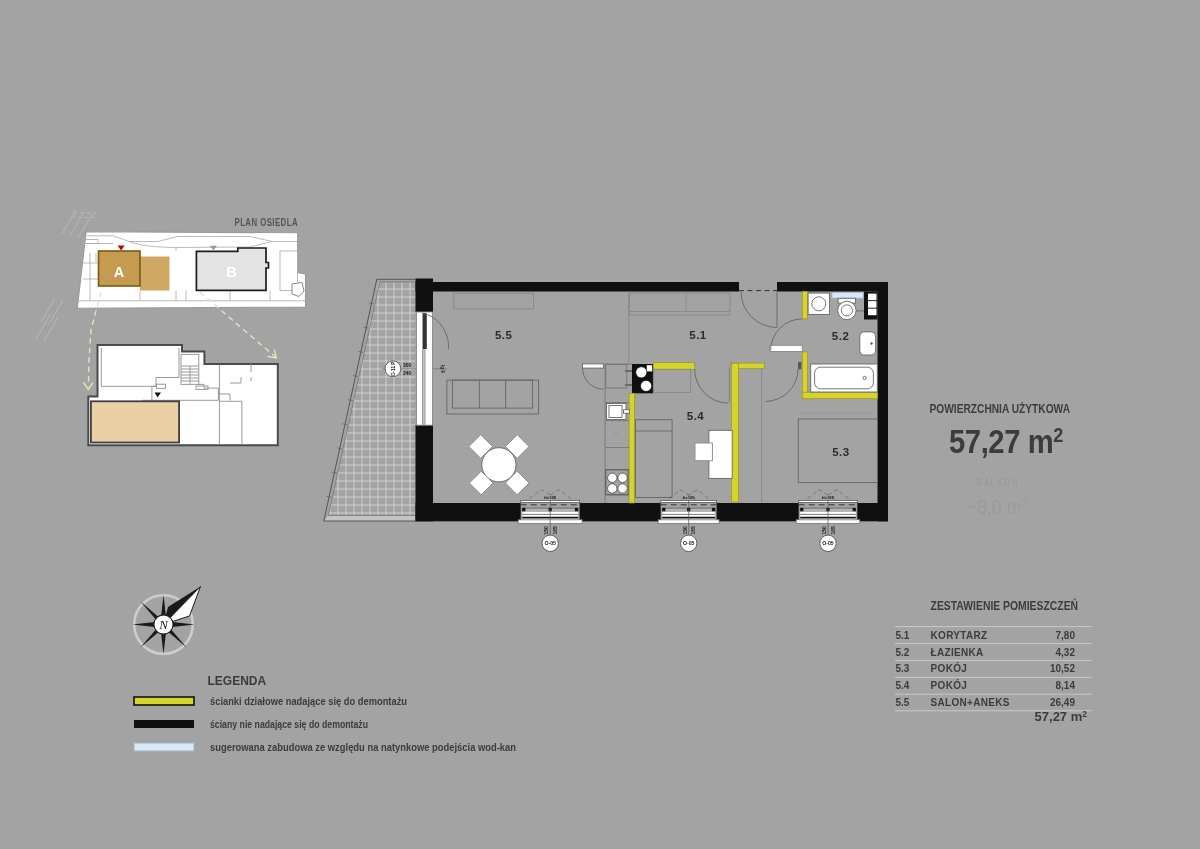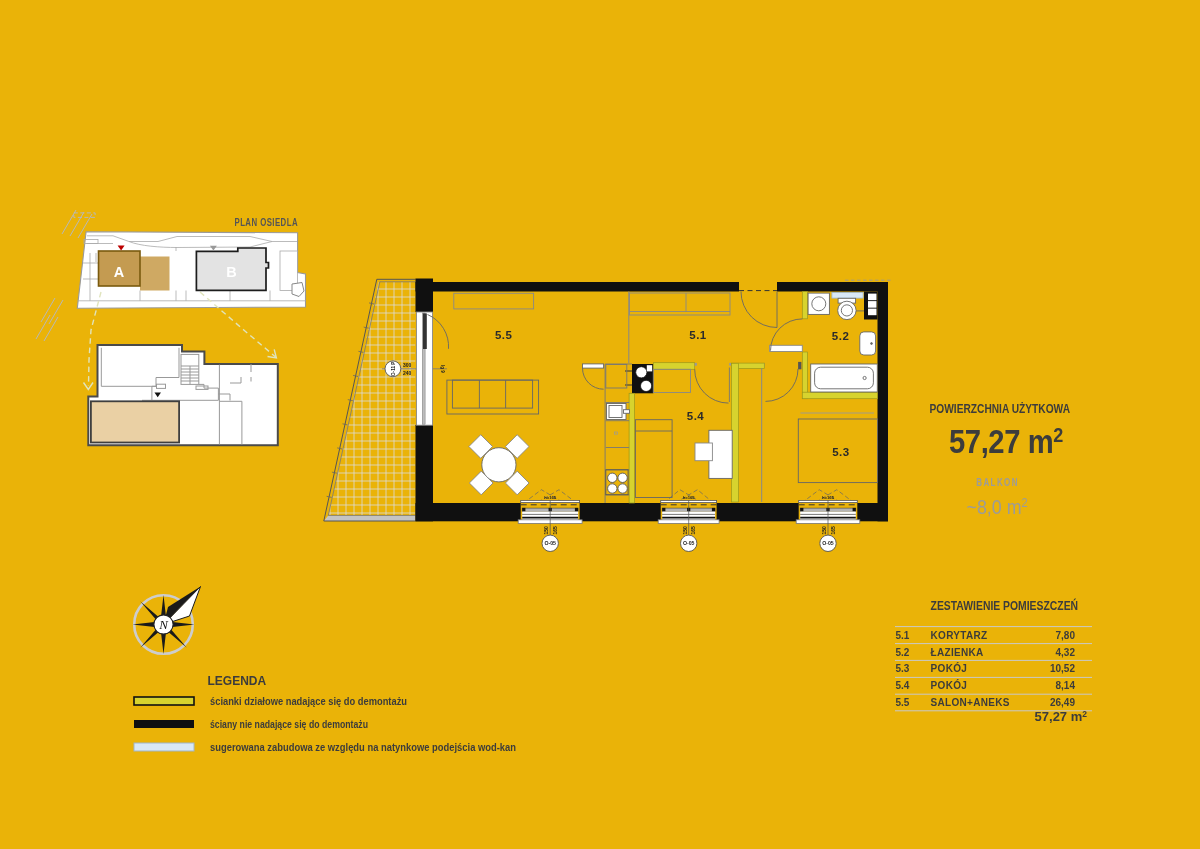--- a/index.html
+++ b/index.html
@@ -1,16 +1,16 @@
 <!DOCTYPE html>
 <html><head>
 <meta charset="utf-8">
 <style>
 html,body{margin:0;padding:0;background:#fff;}
-#page{position:relative;width:1200px;height:849px;background:#eab308;overflow:hidden;
+#page{position:relative;width:1200px;height:849px;background:#a3a3a3;overflow:hidden;
 font-family:"Liberation Sans",sans-serif;}
 svg{position:absolute;top:0;left:0;}
 </style>
 </head>
 <body>
 <div id="page">
 <svg width="1200" height="849" viewBox="0 0 1200 849">
 
 <g stroke="#b8b8b8" stroke-width="1" fill="none">
 <line x1="62" y1="234" x2="76" y2="210"></line>

